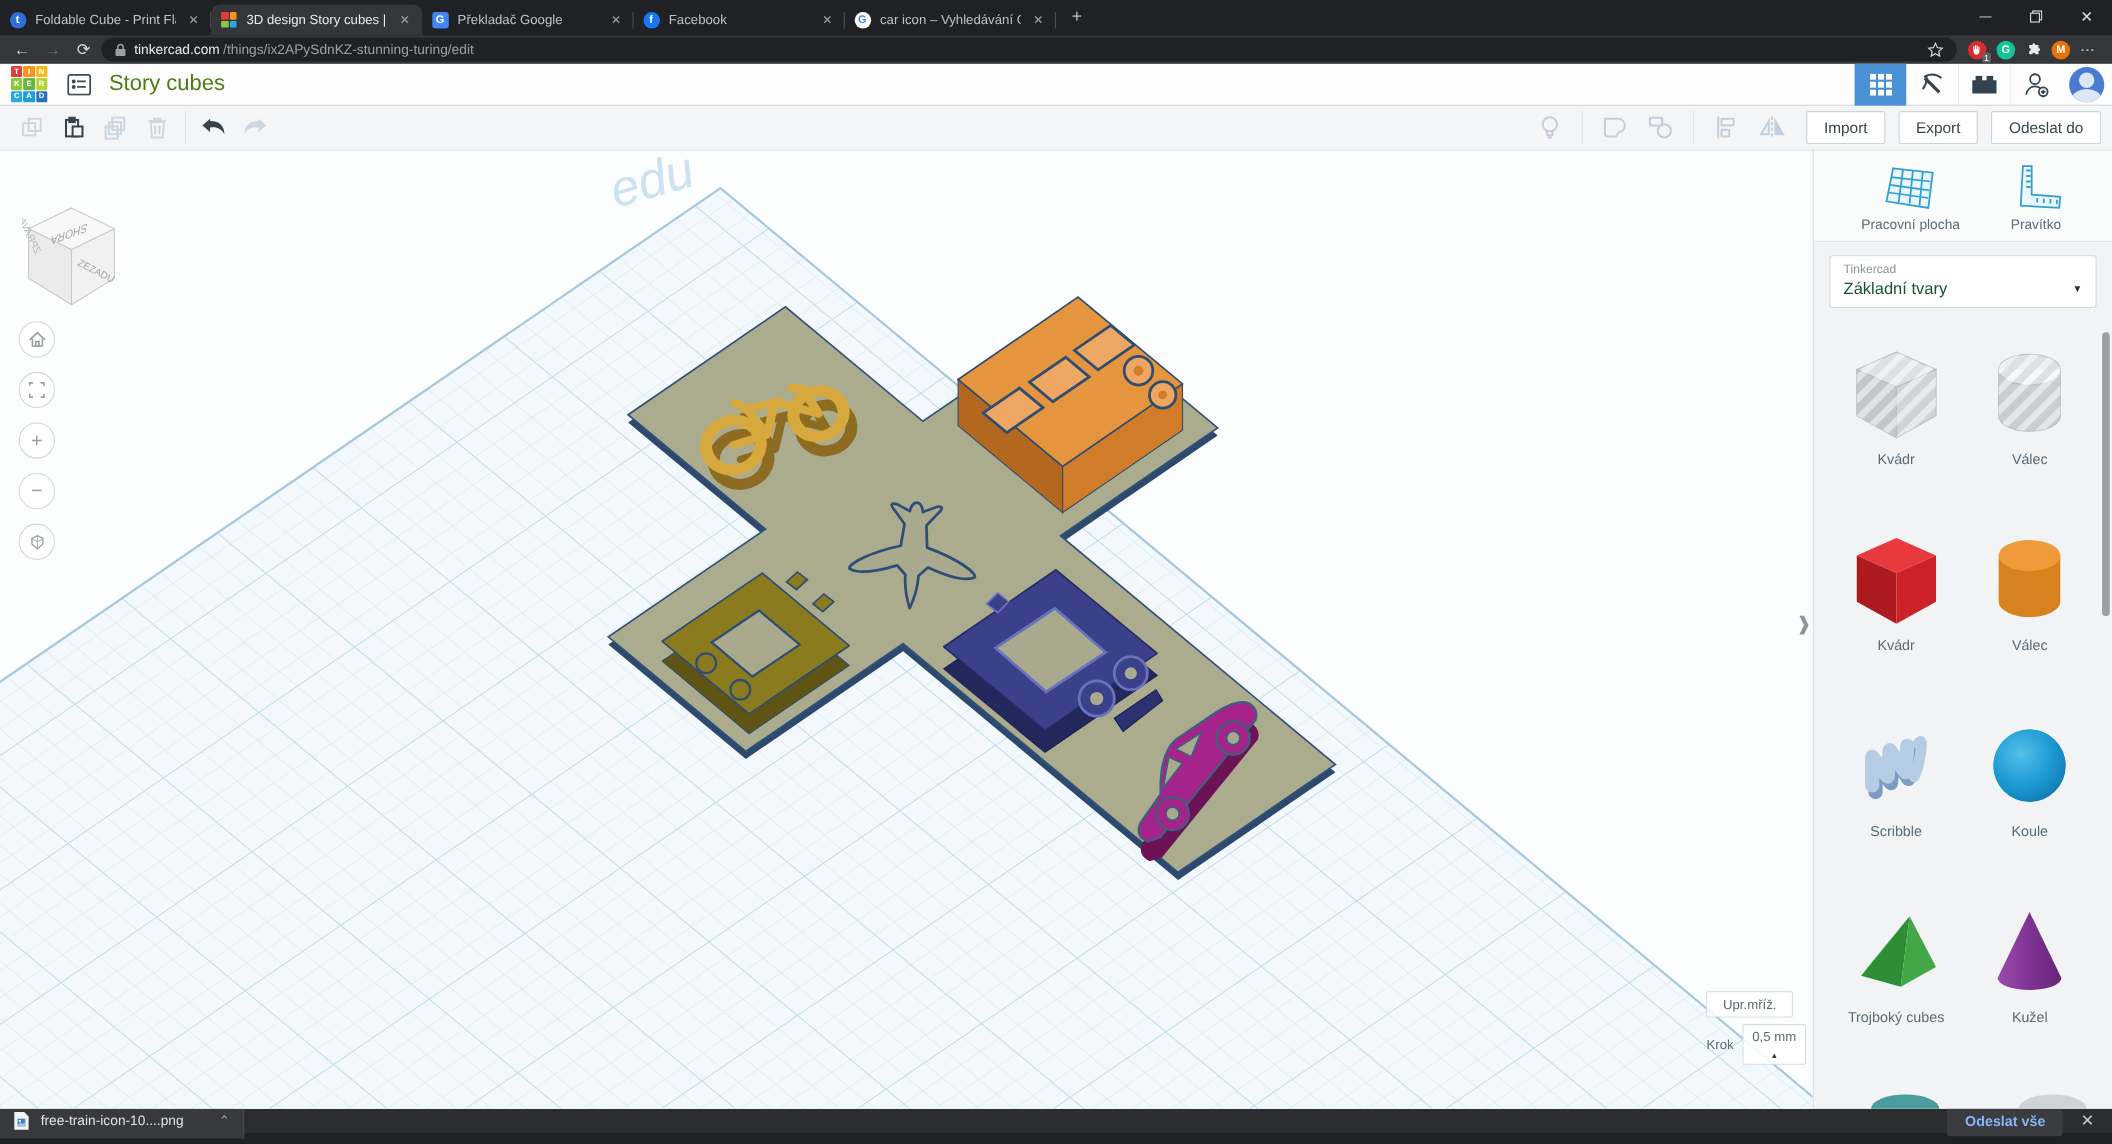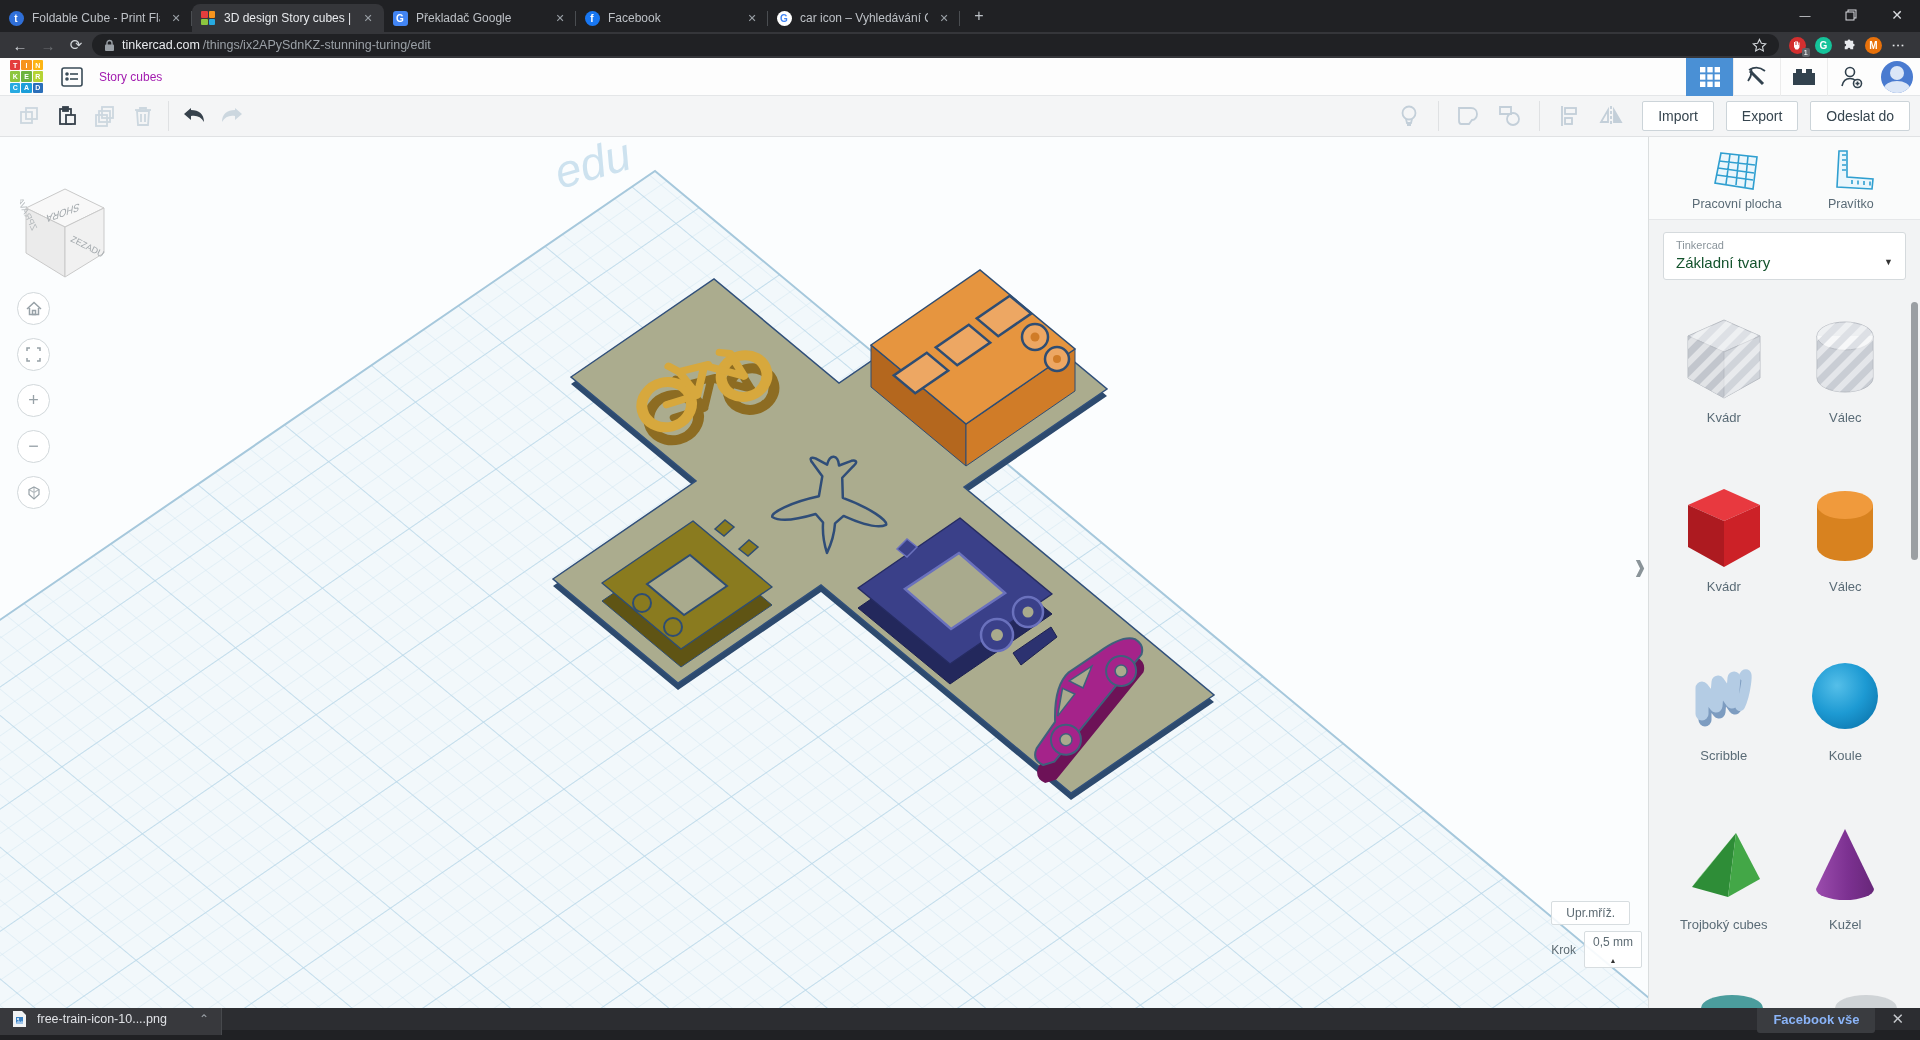--- a/index.html
+++ b/index.html
@@ -38,21 +38,21 @@
   .extc { width:17px; height:17px; border-radius:50%; color:#fff; font-size:10px; font-weight:bold;
     display:flex; align-items:center; justify-content:center; position:relative; }
   .extbadge { position:absolute; right:-4px; bottom:-3px; background:#5f6368; color:#fff;
     font-size:8px; font-weight:normal; padding:0 2px; border-radius:2px; line-height:9px; }
 
   
   .tkheader { height:38px; background:#fdfdfd; border-bottom:1px solid #e4e6e8; display:flex; align-items:center; padding-left:10px; }
   .tklogo { width:33px; height:33px; display:grid; grid-template-columns:1fr 1fr 1fr; grid-template-rows:1fr 1fr 1fr; gap:1px; }
   .tklogo span { color:#fff; font-size:7px; font-weight:bold; display:flex; align-items:center; justify-content:center; border-radius:1px; }
   .listbtn { margin-left:16px; width:26px; height:24px; display:flex; align-items:center; justify-content:center; }
-  .tktitle { margin-left:14px; font-size:12px; color:#a21caf;text-align:right; }
+  .tktitle { margin-left:14px; font-size:20px; color:#4d7c0f;text-align:right; }
   .tkhead-right { margin-left:auto; display:flex; align-items:stretch; height:38px; }
   .hbtn { width:47px; display:flex; align-items:center; justify-content:center; border-left:1px solid #ececec; }
   .hbtn.active { background:#4a90d5; border-left:none; }
   .avatarbtn { width:46px; display:flex; align-items:center; justify-content:center; }
   .avatar { width:32px; height:32px; border-radius:50%; background:#4a7bd0; position:relative; overflow:hidden; }
   .avatar::before { content:""; position:absolute; left:9px; top:5px; width:14px; height:14px; border-radius:50%; background:#dbe6f7; }
   .avatar::after { content:""; position:absolute; left:3px; top:20px; width:26px; height:16px; border-radius:50%; background:#dbe6f7; }
 
   
   .tktoolbar { height:41px; background:#f4f5f6; border-bottom:1px solid #e0e2e4; display:flex; align-items:center; padding:0 10px; }
@@ -618,16 +618,16 @@
     <svg width="15" height="18" viewBox="0 0 15 18">
         <path d="M1 1h9l4 4v12H1z" fill="#f1f3f4"></path>
         <rect x="4" y="7" width="7" height="7" fill="#3b82c4"></rect>
         <circle cx="6" cy="9" r="1" fill="#fff"></circle>
         <path d="M4 13l2.5-3 2 2 1.5-1.5 1 1.5v2H4z" fill="#9fc4e8"></path>
       </svg>
     <span class="dlname">free-train-icon-10....png</span>
     <span class="dlcaret">⌃</span>
   </div>
   <div class="dl-right">
-    <span class="showall">Facebook vše</span>
+    <span class="showall">Odeslat vše</span>
     <span class="dlclose">✕</span>
   </div>
 </div>
 
 </body></html>

